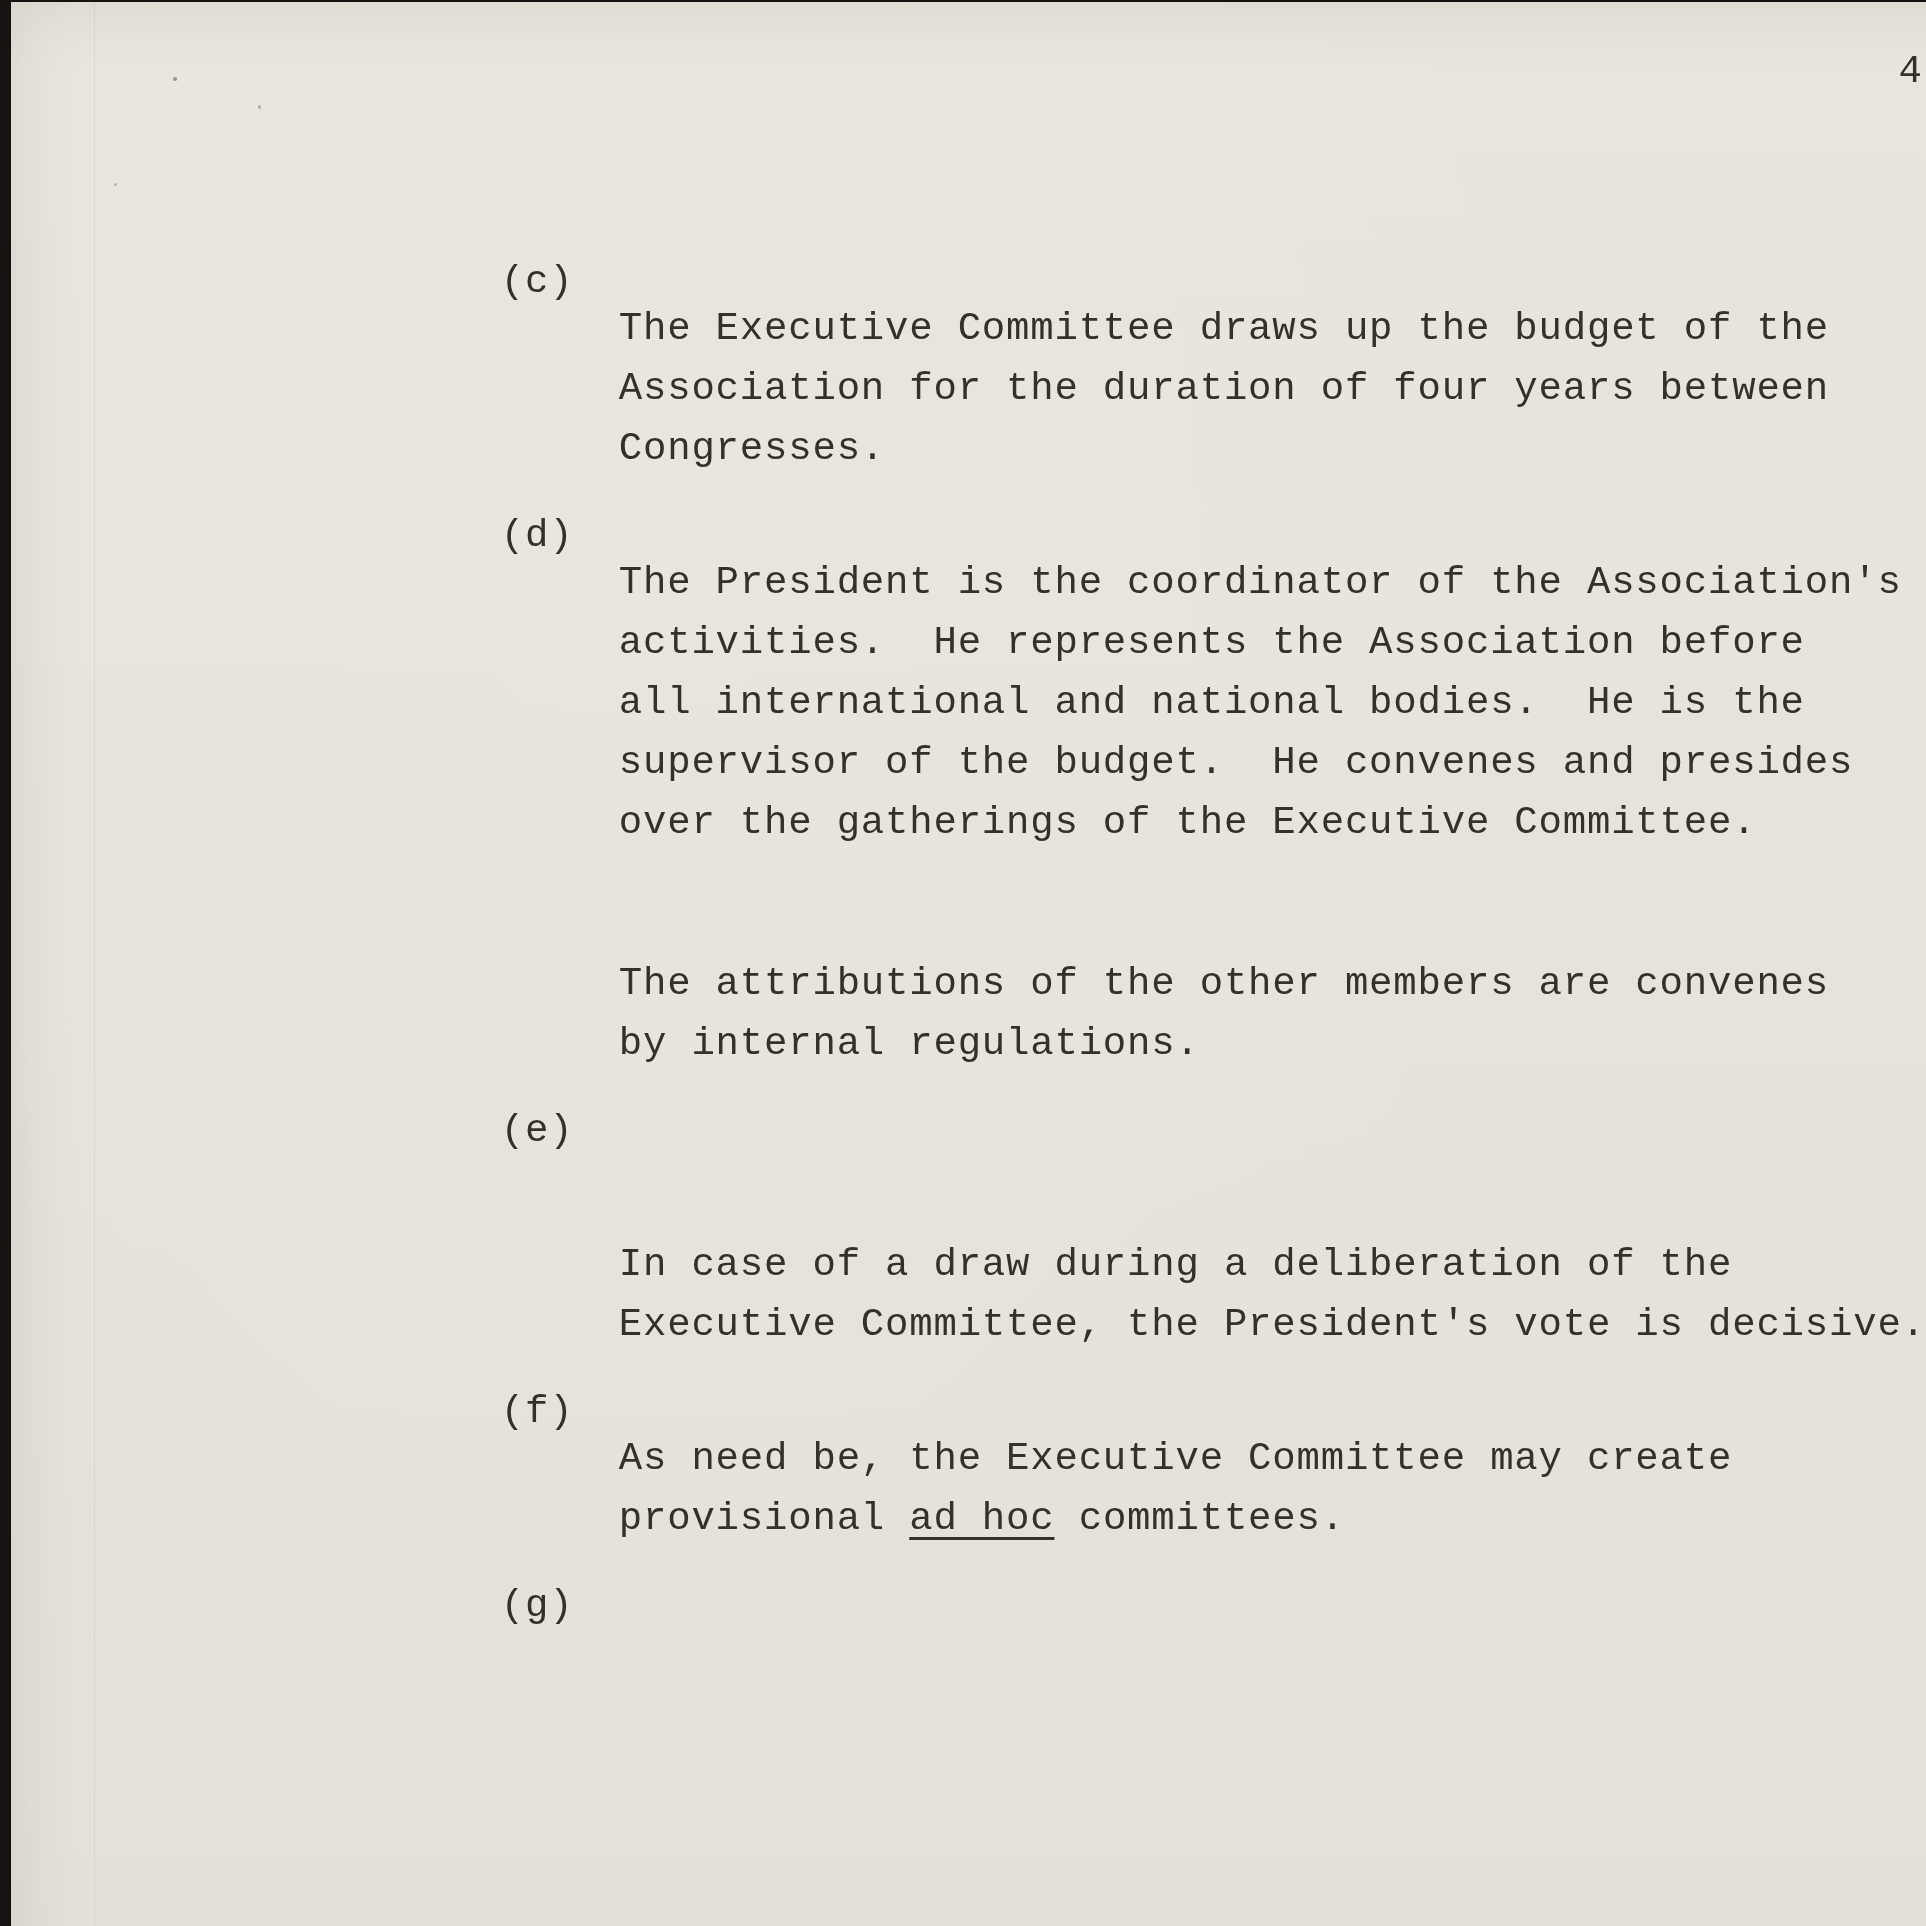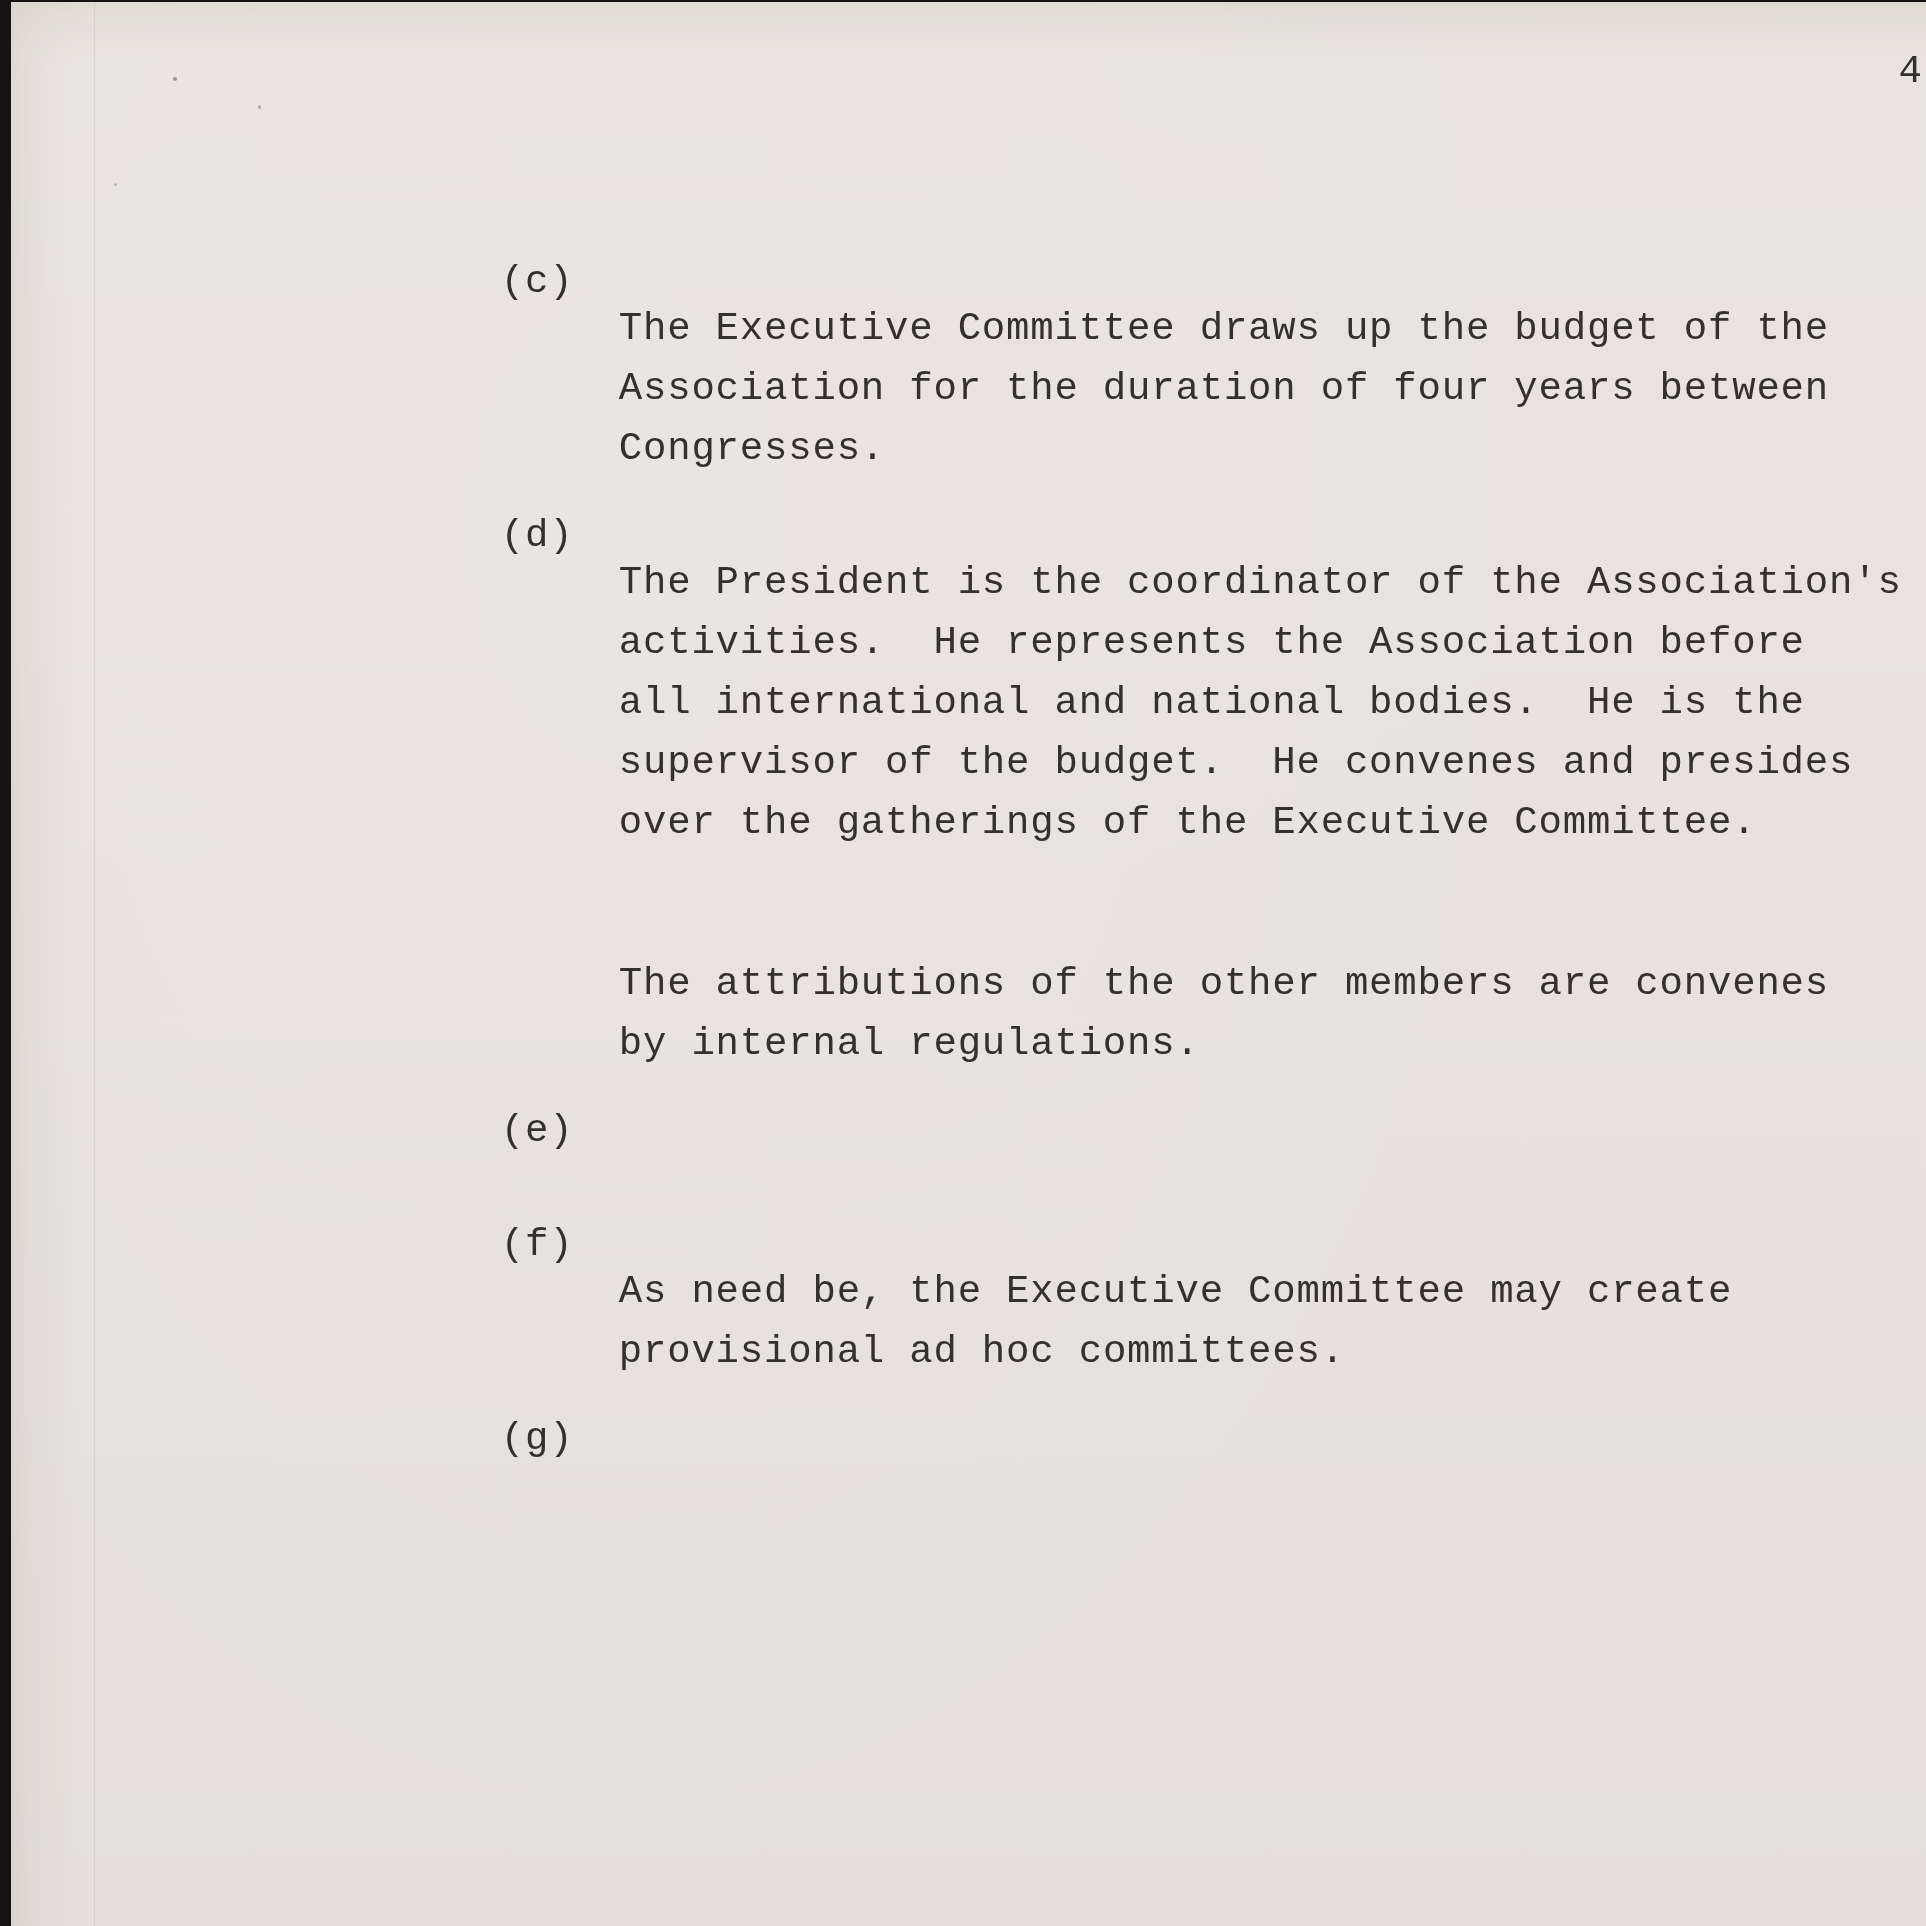--- a/index.html
+++ b/index.html
@@ -46,20 +46,21 @@
     font-size:39px;
     line-height:60px;
     letter-spacing:0.8px;
     color:#34312a;
   }
   .main-list { margin-left:141px; }
   .item { display:flex; margin-bottom:27px; }
   .label { flex:0 0 118px; }
   .text { white-space:pre-wrap;margin-top:47px; }
   .u {
+    text-decoration:underline;
     text-underline-offset:7.7px;
     text-decoration-thickness:2.7px;
   }
   .whiteout {
     display:inline-block;
     width:208px; height:40px;
     vertical-align:-5.4px;
     background:#edeae3;
     border-radius:3.9px;
   }
@@ -105,20 +106,22 @@
         <div class="text">The attributions of the other members are convenes
 by internal regulations.</div>
       </div>
 
       <div class="item">
         <div class="label">(e)</div>
       </div>
 
       <div class="item">
         <div class="label"></div>
+        <div class="text">In case of a draw during a deliberation of the
+Executive Committee, the President's vote is decisive.</div>
       </div>
 
       <div class="item">
         <div class="label">(f)</div>
         <div class="text"><span>As need be, the Executive Committee may create</span><br><span>provisional </span><span class="u">ad hoc</span><span> committees.</span></div>
       </div>
 
       <div class="item">
         <div class="label">(g)</div>
       </div>

